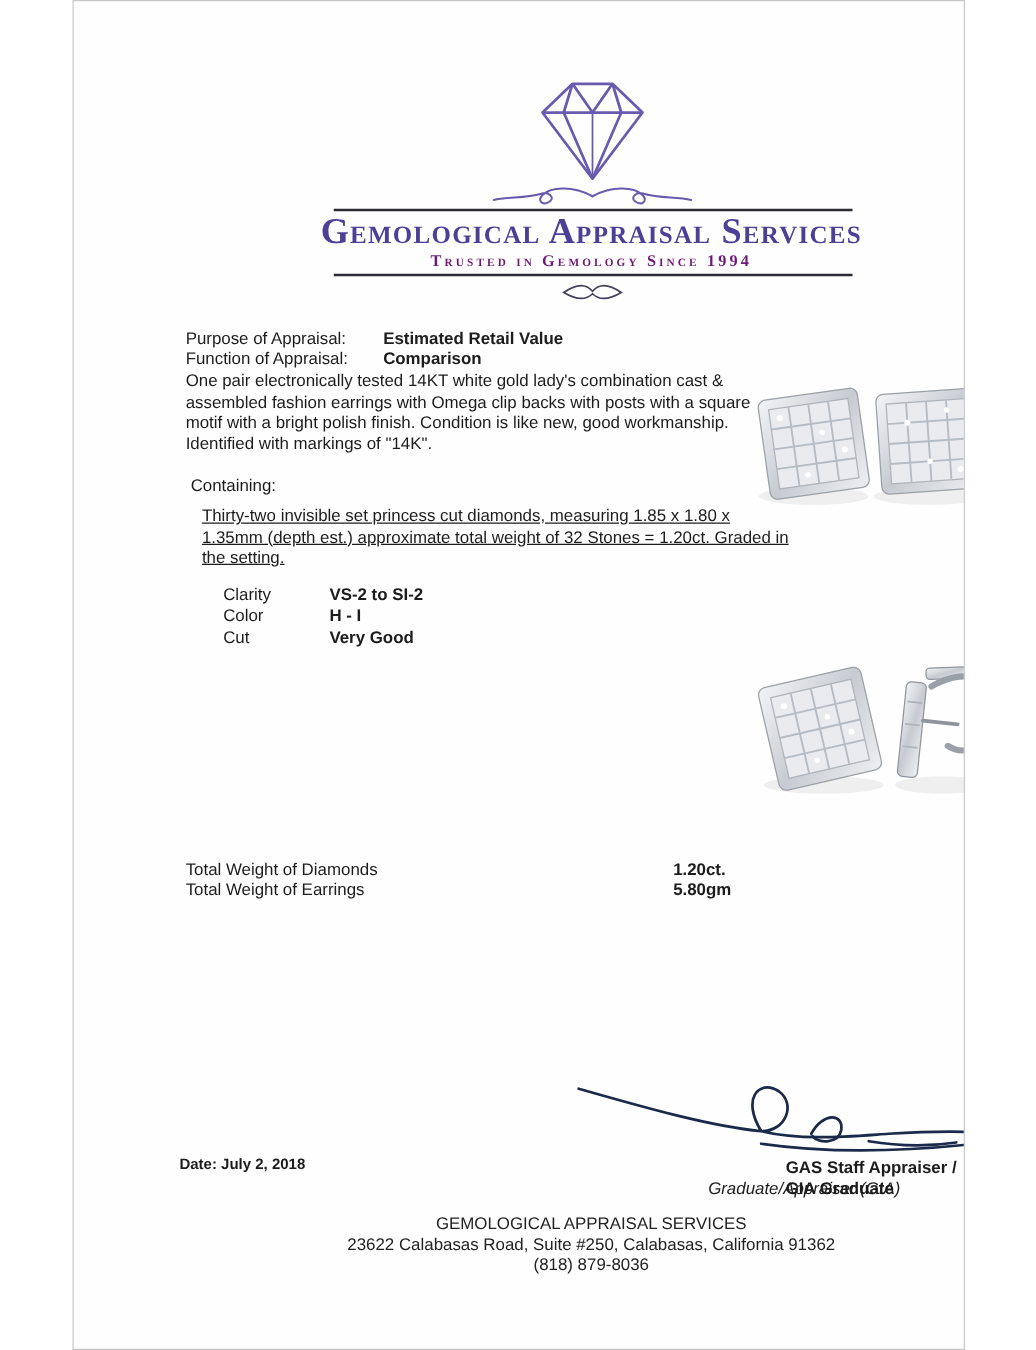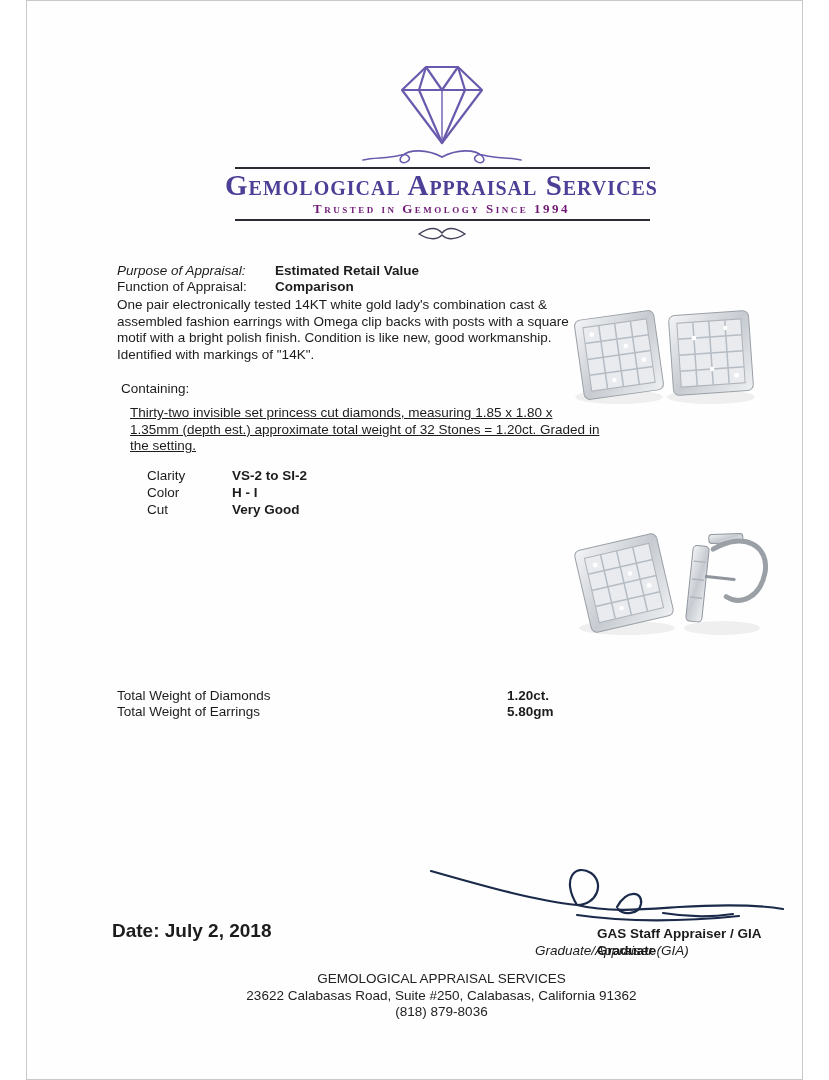--- a/index.html
+++ b/index.html
@@ -1,17 +1,17 @@
 <!DOCTYPE html>
 <html><head>
 <meta charset="utf-8">
 <style>
   html, body { margin:0; padding:0; background:#ffffff; }
   .page {
-    position:relative; width:777px; height:1080px; margin:0 auto;
+    position:relative; width:714px; height:1080px; margin:0 auto;
     background:#fefefe; overflow:hidden; box-sizing:border-box;
     border:1px solid #c9c9c9;
     font-family:"Liberation Sans", sans-serif; color:#1c1c1c;
     font-size:13.5px; line-height:16.5px;
   }
   .abs { position:absolute; }
   .b { font-weight:bold; }
   .i { font-style:italic; }
   .center { left:0; width:829px; text-align:center; }
   .title {
@@ -58,21 +58,21 @@
   <div class="abs center title" style="top:169px;">Gemological Appraisal Services</div>
 
   <div class="abs center tagline" style="top:200px;">Trusted in Gemology Since 1994</div>
 
   <div class="abs rule" style="left:208px; top:218px; width:415px;"></div>
 
   <svg class="abs" style="left:388px; top:224px;" width="54" height="18" viewBox="0 0 54 18">
     <path d="M4,9 C14,2 22,2 27,8 C32,2 40,2 50,9 C40,15 32,15 27,10 C22,15 14,15 4,9 Z" fill="none" stroke="#44415a" stroke-width="1.4"></path>
   </svg>
 
-  <div class="abs" style="left:90px; top:262px;font-style:italic;">Purpose of Appraisal:</div>
+  <div class="abs" style="left:90px; top:262px;">Purpose of Appraisal:</div>
   <div class="abs b" style="left:248px; top:262px;">Estimated Retail Value</div>
 
   <div class="abs" style="left:90px; top:278px;">Function of Appraisal:</div>
   <div class="abs b" style="left:248px; top:278px;text-align:right;">Comparison</div>
 
   <div class="abs para" style="left:90px; top:296px;">One pair electronically tested 14KT white gold lady's combination cast &amp; assembled fashion earrings with Omega clip backs with posts with a square motif with a bright polish finish. Condition is like new, good workmanship.  Identified with markings of "14K".</div>
   <div class="abs" style="left:94px; top:380px;">Containing:</div>
 
   <div class="abs para2" style="left:103px; top:404px;text-decoration:underline;">Thirty-two invisible set princess cut diamonds, measuring 1.85 x 1.80 x 1.35mm (depth est.) approximate total weight of 32 Stones = 1.20ct. Graded in the setting.</div>
 
@@ -162,21 +162,21 @@
 
   <svg class="abs" style="left:400px; top:856px;" width="365" height="72" viewBox="0 0 365 72">
     <g fill="none" stroke="#1b2a4a" stroke-width="2.2" stroke-linecap="round">
       <path d="M4,14 C60,30 110,44 150,48 C134,22 148,6 164,16 C178,26 170,48 150,48 C182,56 222,52 252,50 C300,47 332,48 356,52"></path>
       <path d="M190,50 C200,32 216,34 214,47 C212,58 196,58 191,52"></path>
       <path d="M150,58 C205,66 262,64 312,59"></path>
       <path d="M236,56 C260,60 286,60 306,57"></path>
     </g>
   </svg>
 
-  <div class="abs b" style="left:85px; top:922px; font-size:19px;">Date: July 2, 2018</div>
+  <div class="abs b" style="left:85px; top:922px; font-size:12px;">Date: July 2, 2018</div>
 
   <div class="abs b" style="left:525px; top:925px;margin-left:45px;">GAS Staff Appraiser / GIA Graduate</div>
   <div class="abs i" style="left:508px; top:942px;">Graduate/Appraiser (GIA)</div>
 
   <div class="abs center footer-line" style="top:970px;">GEMOLOGICAL APPRAISAL SERVICES</div>
   <div class="abs center footer-line" style="top:987px;">23622 Calabasas Road, Suite #250, Calabasas, California 91362</div>
   <div class="abs center footer-line" style="top:1003px;">(818) 879-8036</div>
 
 </div>
 

